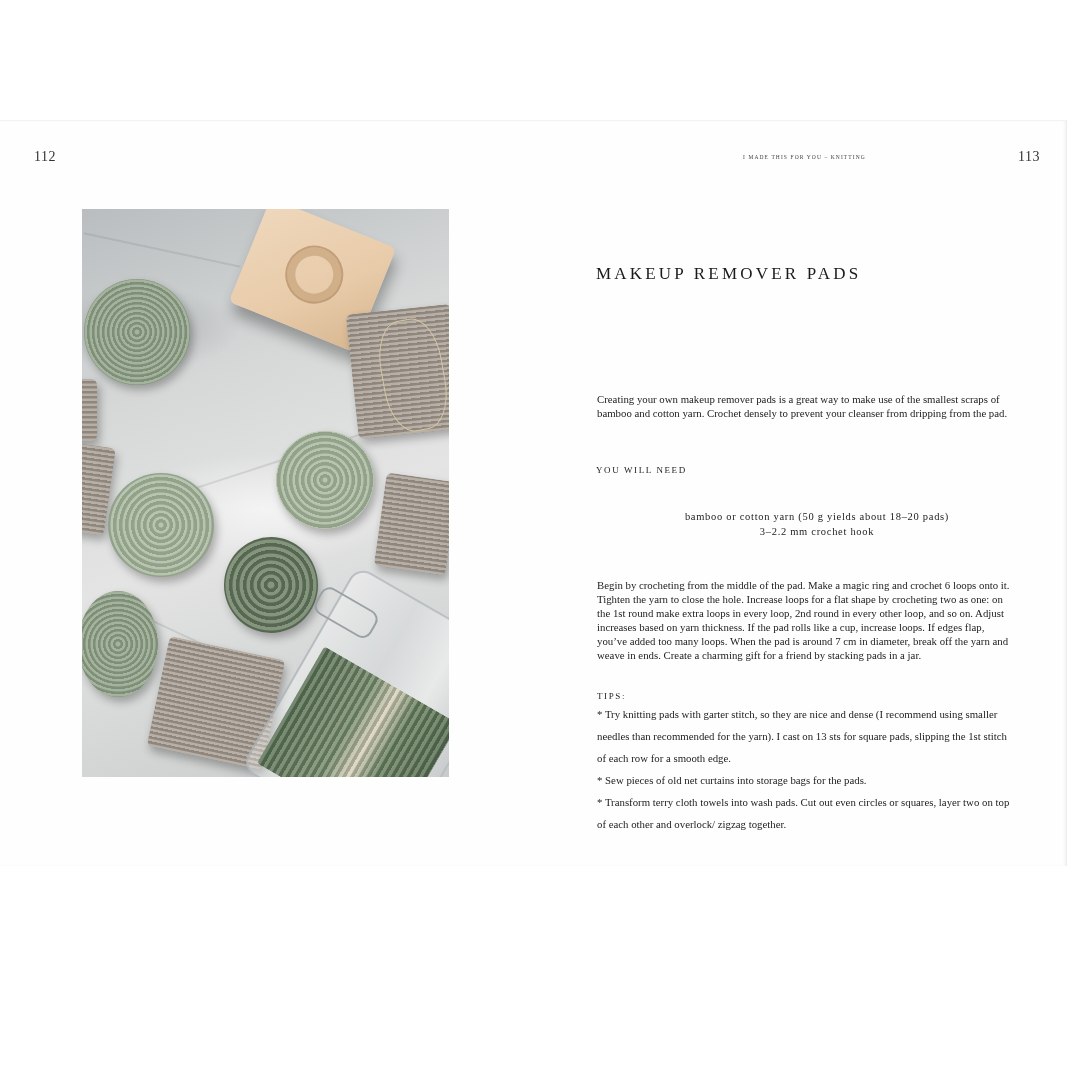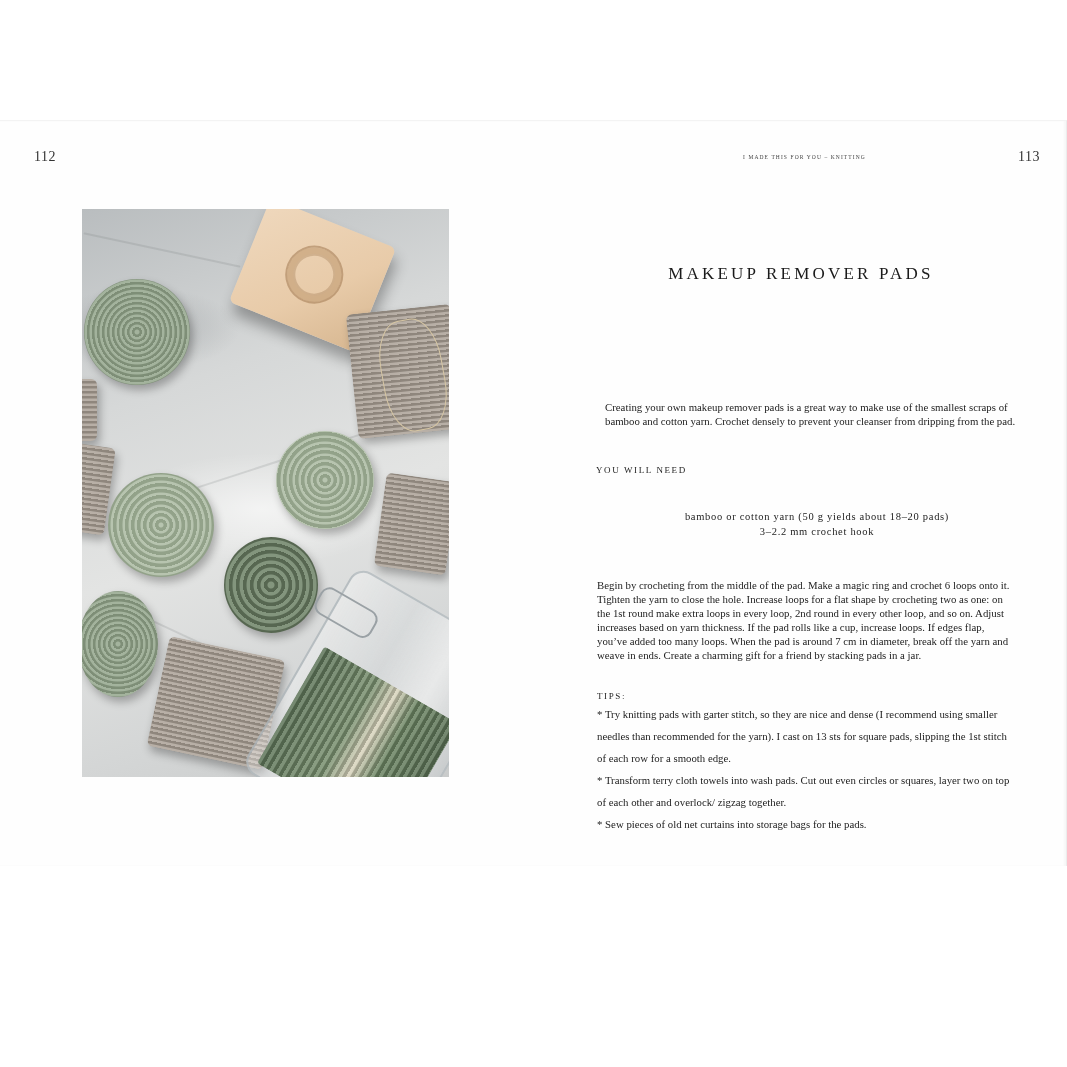--- a/index.html
+++ b/index.html
@@ -90,21 +90,21 @@
   .jar .clamp {
     position:absolute; left:-20px; top:30px; width:60px; height:26px;
     border:2px solid #9aa1a5; border-radius:10px;
   }
   .twine {
     position:absolute; border:1.5px solid #d6c6a4; border-radius:40%;
   }
 
   
   .title {
-    position:absolute; left:596px; width:410px; top:264px; text-align:center;
+    position:absolute; left:596px; width:410px; top:264px; 
     font-size:17px; letter-spacing:3.2px; color:#1a1a1a;
   }
   .para {
     position:absolute; left:597px; width:415px; font-size:10.8px; line-height:13.9px; color:#222;
   }
   .intro { top:393px; }
   .needs-heading {
     position:absolute; left:596px; width:410px; top:465px; text-align:left;
     font-size:9px; letter-spacing:1.6px; color:#222;
   }
@@ -155,28 +155,28 @@
     <div class="clamp"></div>
     <div class="content"></div>
   </div>
 </div>
 
 <div class="running-head">I MADE THIS FOR YOU  –  KNITTING</div>
 <div class="folio right">113</div>
 
 <div class="title">MAKEUP REMOVER PADS</div>
 
-<p class="para intro" style="margin:8px;">Creating your own makeup remover pads is a great way to make use of the smallest scraps of bamboo and cotton yarn. Crochet densely to prevent your cleanser from dripping from the pad.</p>
+<p class="para intro" style="margin:0;">Creating your own makeup remover pads is a great way to make use of the smallest scraps of bamboo and cotton yarn. Crochet densely to prevent your cleanser from dripping from the pad.</p>
 
 <div class="needs-heading">YOU WILL NEED</div>
 <ul class="needs-list">
   <li>bamboo or cotton yarn (50 g yields about 18–20 pads)</li>
   <li>3–2.2 mm crochet hook</li>
 </ul>
 
 <p class="para method" style="margin:0;">Begin by crocheting from the middle of the pad. Make a magic ring and crochet 6 loops onto it. Tighten the yarn to close the hole. Increase loops for a flat shape by crocheting two as one: on the 1st round make extra loops in every loop, 2nd round in every other loop, and so on. Adjust increases based on yarn thickness. If the pad rolls like a cup, increase loops. If edges flap, you’ve added too many loops. When the pad is around 7 cm in diameter, break off the yarn and weave in ends. Create a charming gift for a friend by stacking pads in a jar.</p>
 
 <div class="tips-heading">TIPS:</div>
 <ul class="tips-list">
   <li>* Try knitting pads with garter stitch, so they are nice and dense (I recommend using smaller needles than recommended for the yarn). I cast on 13 sts for square pads, slipping the 1st stitch of each row for a smooth edge.</li>
+  <li>* Sew pieces of old net curtains into storage bags for the pads.</li>
   <li>* Transform terry cloth towels into wash pads. Cut out even circles or squares, layer two on top of each other and overlock/ zigzag together.</li>
-  <li>* Sew pieces of old net curtains into storage bags for the pads.</li>
 </ul>
 
 </body></html>

